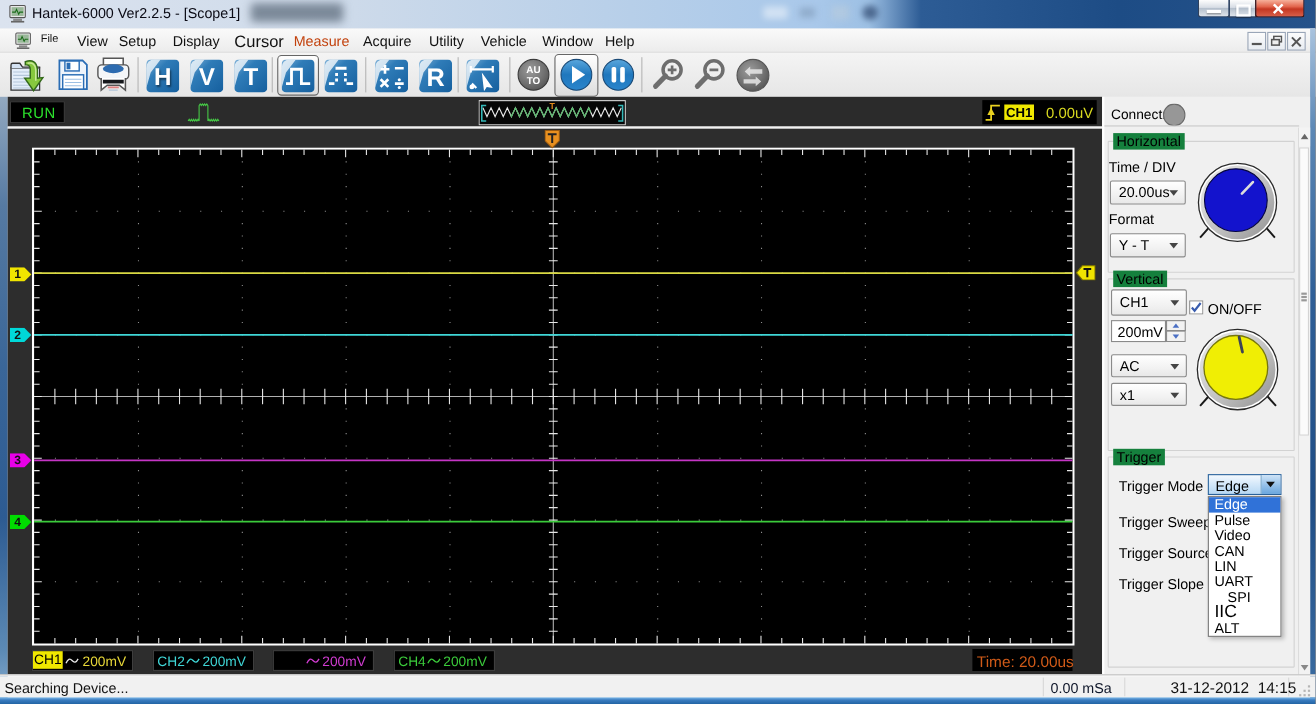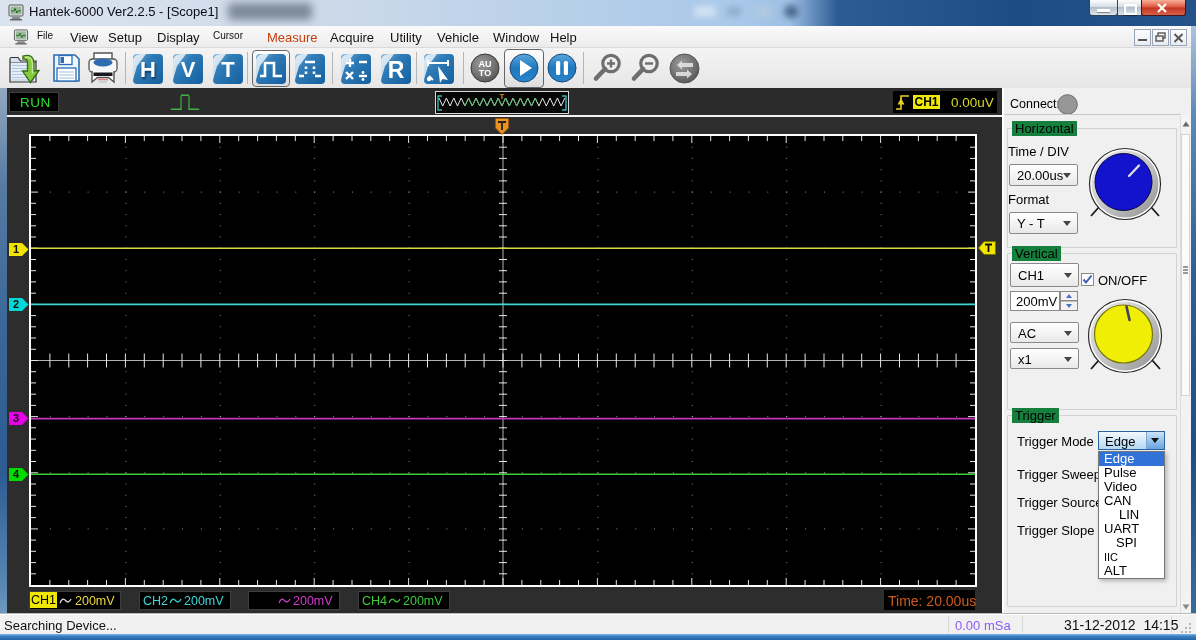--- a/index.html
+++ b/index.html
@@ -42,21 +42,21 @@
 <rect x="1" y="1" width="14" height="11" rx="1" fill="#e8e8e8" stroke="#555"></rect>
 <rect x="2.5" y="2.5" width="11" height="8" fill="#9ab89a"></rect>
 <path d="M3,7 L6,7 L7,4.5 L9,9 L10,7 L13,7" stroke="#1a6b1a" stroke-width="1" fill="none"></path>
 <rect x="4" y="13" width="8" height="2" fill="#888"></rect>
     <rect x="2" y="15" width="12" height="1.5" fill="#666"></rect>
   </svg>
 <div class="abs" style="left:37px;top:30px;font-size:10px;color:#111">File</div>
 <div class="abs" style="left:70px;top:30px;font-size:13px;color:#111">View</div>
 <div class="abs" style="left:108px;top:30px;font-size:13px;color:#111">Setup</div>
 <div class="abs" style="left:157px;top:30px;font-size:13px;color:#111">Display</div>
-<div class="abs" style="left:213px;top:30px;font-size:10px;color:#111">Cursor</div>
+<div class="abs" style="left:213px;top:30px;font-size:15px;color:#111">Cursor</div>
 <div class="abs" style="left:267px;top:30px;font-size:13px;color:#c2410c">Measure</div>
 <div class="abs" style="left:330px;top:30px;font-size:13px;color:#111">Acquire</div>
 <div class="abs" style="left:390px;top:30px;font-size:13px;color:#111">Utility</div>
 <div class="abs" style="left:437px;top:30px;font-size:13px;color:#111">Vehicle</div>
 <div class="abs" style="left:493px;top:30px;font-size:13px;color:#111">Window</div>
 <div class="abs" style="left:550px;top:30px;font-size:13px;color:#111">Help</div>
 <div class="abs" style="left:1134px;top:29px;width:17px;height:17px;background:linear-gradient(#fcfcfc,#e8ecf2);border:1px solid #9aa6b8;box-sizing:border-box"></div>
 <div class="abs" style="left:1152px;top:29px;width:17px;height:17px;background:linear-gradient(#fcfcfc,#e8ecf2);border:1px solid #9aa6b8;box-sizing:border-box"></div>
 <div class="abs" style="left:1170px;top:29px;width:17px;height:17px;background:linear-gradient(#fcfcfc,#e8ecf2);border:1px solid #9aa6b8;box-sizing:border-box"></div>
 <div class="abs" style="left:1138px;top:39px;width:9px;height:2px;background:#555"></div>
@@ -376,43 +376,43 @@
 <span style="position:absolute;left:6px;top:1.5px;font-size:13px">Edge</span>
 <div style="position:absolute;right:0;top:0;width:17px;height:17px;background:linear-gradient(#cde3f7,#8fbde8 60%,#6aa6dd);border-left:1px solid #7aa8cc">
 <span style="position:absolute;left:4px;top:6px;width:0;height:0;border-left:4px solid transparent;border-right:4px solid transparent;border-top:5px solid #111"></span>
     </div>
   </div>
 <div class="abs" style="left:1098px;top:451px;width:67px;height:128px;background:#fff;border:1px solid #777;box-sizing:border-box;box-shadow:2px 2px 4px rgba(0,0,0,0.25)">
     <div style="height:14px;background:#3072d8;color:#fff;font-size:13px;padding-left:5px;line-height:14px">Edge</div>
     <div style="height:14px;color:#000;font-size:13px;padding-left:5px;line-height:14px">Pulse</div>
     <div style="height:14px;color:#000;font-size:13px;padding-left:5px;line-height:14px">Video</div>
     <div style="height:14px;color:#000;font-size:13px;padding-left:5px;line-height:14px">CAN</div>
-    <div style="height:14px;color:#000;font-size:13px;padding-left:20px;line-height:14px">LIN</div>
+    <div style="height:14px;color:#000;font-size:13px;padding-left:5px;line-height:14px">LIN</div>
     <div style="height:14px;color:#000;font-size:13px;padding-left:5px;line-height:14px">UART</div>
     <div style="height:14px;color:#000;font-size:13px;padding-left:17px;line-height:14px">SPI</div>
-    <div style="height:14px;color:#000;font-size:11px;padding-left:5px;line-height:14px">IIC</div>
+    <div style="height:14px;color:#000;font-size:16px;padding-left:5px;line-height:14px">IIC</div>
     <div style="height:14px;color:#000;font-size:13px;padding-left:5px;line-height:14px">ALT</div>
   </div>
 <div class="abs" style="left:1180px;top:116px;width:11px;height:499px;background:#f2f2f2;border-left:1px solid #dcdcdc;box-sizing:border-box"></div>
 <div class="abs" style="left:1181px;top:116px;width:10px;height:17px;background:#f4f4f4"></div>
 <svg class="abs" style="left:1182px;top:121px" width="8" height="6" viewBox="0 0 8 6">
     <path d="M4,0.5 L7.5,5.5 L0.5,5.5 Z" fill="#666"></path>
   </svg>
 <div class="abs" style="left:1181px;top:134px;width:9px;height:262px;background:#fbfbfb;border:1px solid #d4d4d4;box-sizing:border-box"></div>
 <div class="abs" style="left:1183px;top:266px;width:5px;height:1.5px;background:#999;box-shadow:0 3px 0 #999,0 6px 0 #999"></div>
 <svg class="abs" style="left:1182px;top:604px" width="8" height="6" viewBox="0 0 8 6">
     <path d="M4,5.5 L7.5,0.5 L0.5,0.5 Z" fill="#888"></path>
   </svg>
 <div class="abs" style="left:0;top:613px;width:1196px;height:2px;background:#ffffff;border-top:1px solid #b9b9b9;box-sizing:border-box"></div>
 <div class="abs" style="left:0;top:615px;width:1196px;height:19px;background:#f1f1f1"></div>
 <div class="abs" style="left:4px;top:618px;font-size:13px;color:#111">Searching Device...</div>
 <div class="abs" style="left:948px;top:616px;width:1px;height:17px;background:#d8d8d8"></div>
 <div class="abs" style="left:1022px;top:616px;width:1px;height:17px;background:#d8d8d8"></div>
 <div class="abs" style="left:1171px;top:616px;width:1px;height:17px;background:#d8d8d8"></div>
-<div class="abs" style="left:955px;top:618px;font-size:13px;color:#8b5cf6">0.00 mSa</div>
+<div class="abs" style="left:955px;top:618px;font-size:13px;color:#0f172a">0.00 mSa</div>
 <div class="abs" style="left:1064px;top:617px;font-size:14px;color:#111">31-12-2012&nbsp; 14:15</div>
 <svg class="abs" style="left:1180px;top:622px" width="12" height="12" viewBox="0 0 12 12">
 <g fill="#b5b5b5">
       <rect x="9" y="1" width="2" height="2"></rect>
       <rect x="9" y="5" width="2" height="2"></rect>
       <rect x="9" y="9" width="2" height="2"></rect>
       <rect x="5" y="5" width="2" height="2"></rect>
       <rect x="5" y="9" width="2" height="2"></rect>
       <rect x="1" y="9" width="2" height="2"></rect>
     </g>

